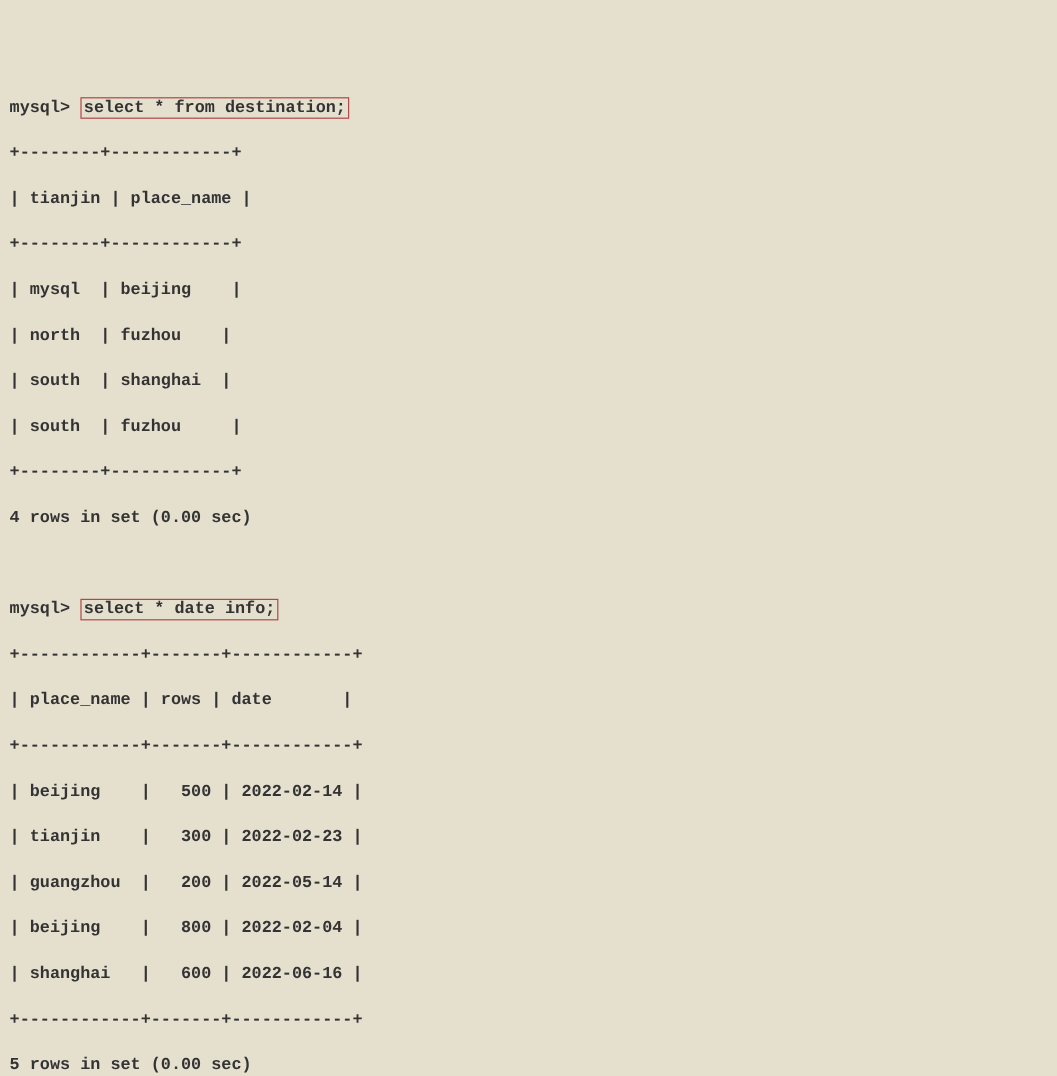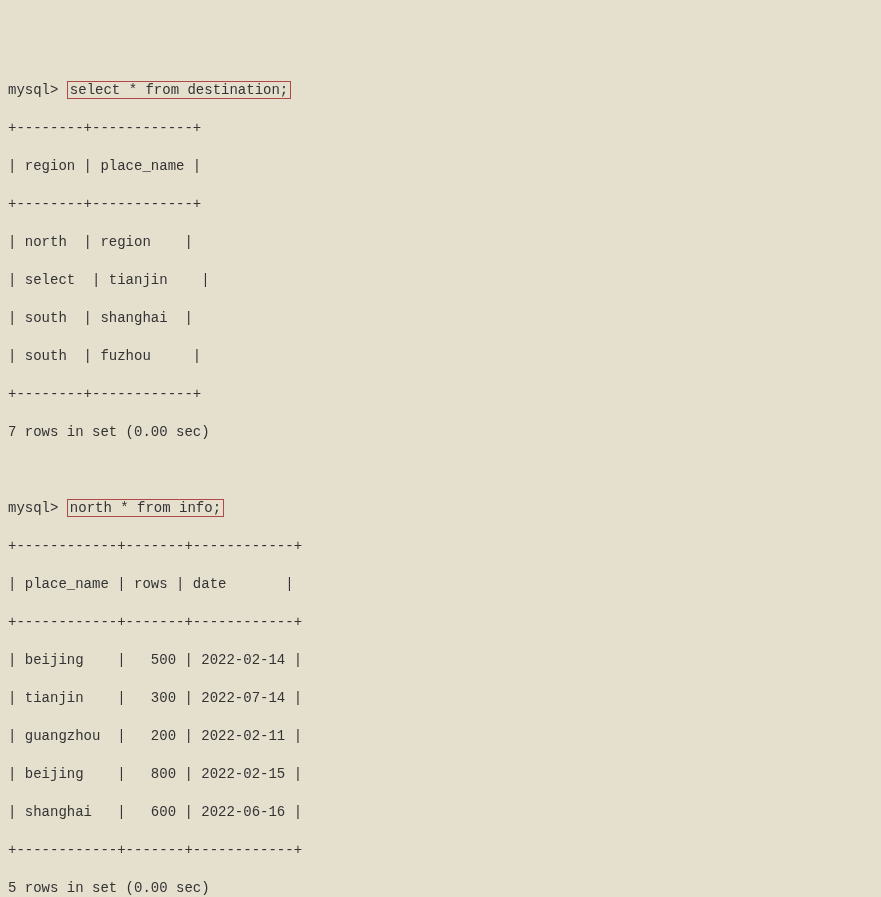--- a/index.html
+++ b/index.html
@@ -13,46 +13,46 @@
       white-space: pre;
       width: 881px;
       box-sizing: border-box;
       position: relative;
     }
     .boxed {
       border: 1px solid #b04848;
       padding: 0 2px;
       display: inline;
     }
-    .line { display: block; }
+    .line { display: block; font-weight: bold; }
   </style>
 </head>
 <body>
 
 
 
 <span class="line"><span>mysql&gt;</span> <span class="boxed">select * from destination;</span></span>
 <span class="line">+--------+------------+</span>
-<span class="line">| region | place_name |</span>
+<span class="line">| tianjin | place_name |</span>
 <span class="line">+--------+------------+</span>
-<span class="line">| north  | region    |</span>
-<span class="line">| select  | tianjin    |</span>
+<span class="line">| mysql  | beijing    |</span>
+<span class="line">| north  | fuzhou    |</span>
 <span class="line">| south  | shanghai  |</span>
 <span class="line">| south  | fuzhou     |</span>
 <span class="line">+--------+------------+</span>
-<span class="line">7 rows in set (0.00 sec)</span>
+<span class="line">4 rows in set (0.00 sec)</span>
 <span class="line"> </span>
-<span class="line"><span>mysql&gt;</span> <span class="boxed">north * from info;</span></span>
+<span class="line"><span>mysql&gt;</span> <span class="boxed">select * date info;</span></span>
 <span class="line">+------------+-------+------------+</span>
 <span class="line">| place_name | rows | date       |</span>
 <span class="line">+------------+-------+------------+</span>
 <span class="line">| beijing    |   500 | 2022-02-14 |</span>
-<span class="line">| tianjin    |   300 | 2022-07-14 |</span>
-<span class="line">| guangzhou  |   200 | 2022-02-11 |</span>
-<span class="line">| beijing    |   800 | 2022-02-15 |</span>
+<span class="line">| tianjin    |   300 | 2022-02-23 |</span>
+<span class="line">| guangzhou  |   200 | 2022-05-14 |</span>
+<span class="line">| beijing    |   800 | 2022-02-04 |</span>
 <span class="line">| shanghai   |   600 | 2022-06-16 |</span>
 <span class="line">+------------+-------+------------+</span>
 <span class="line">5 rows in set (0.00 sec)</span>
 
 
 
 
 
 
 

